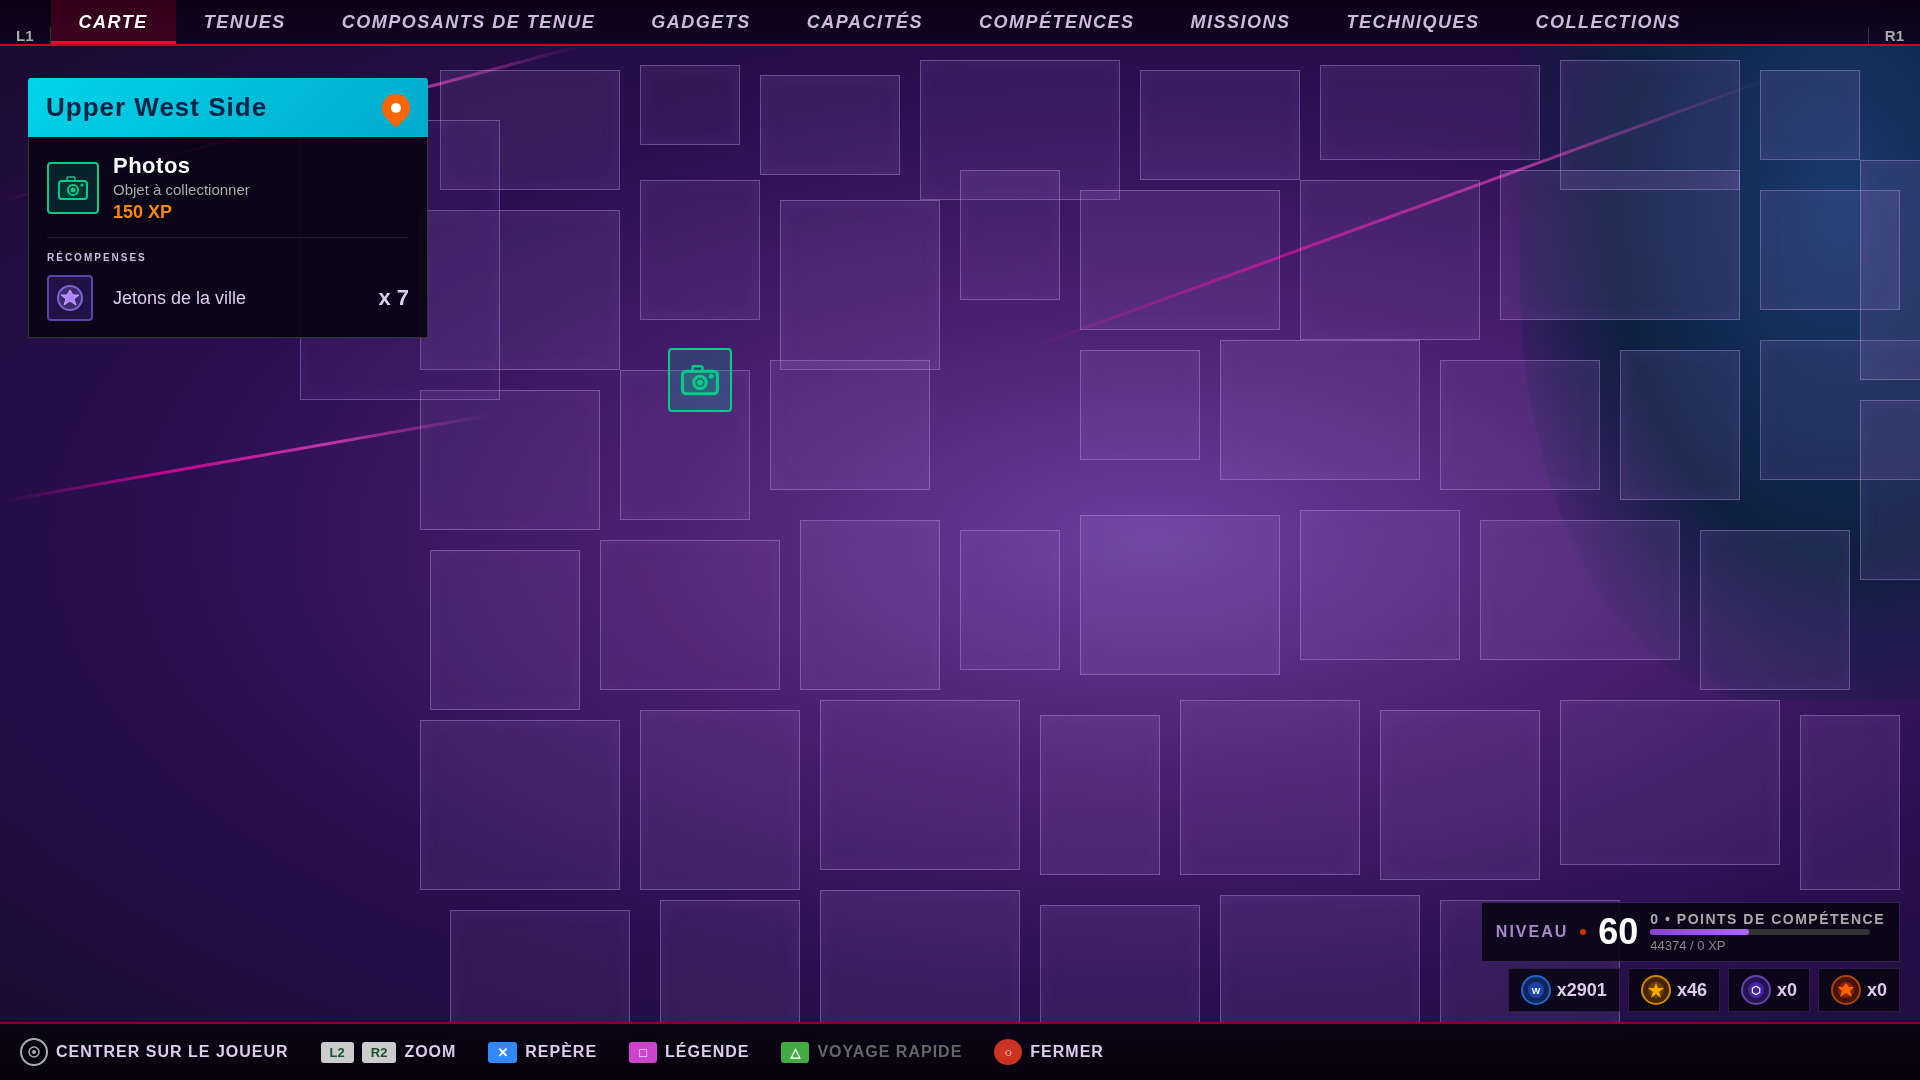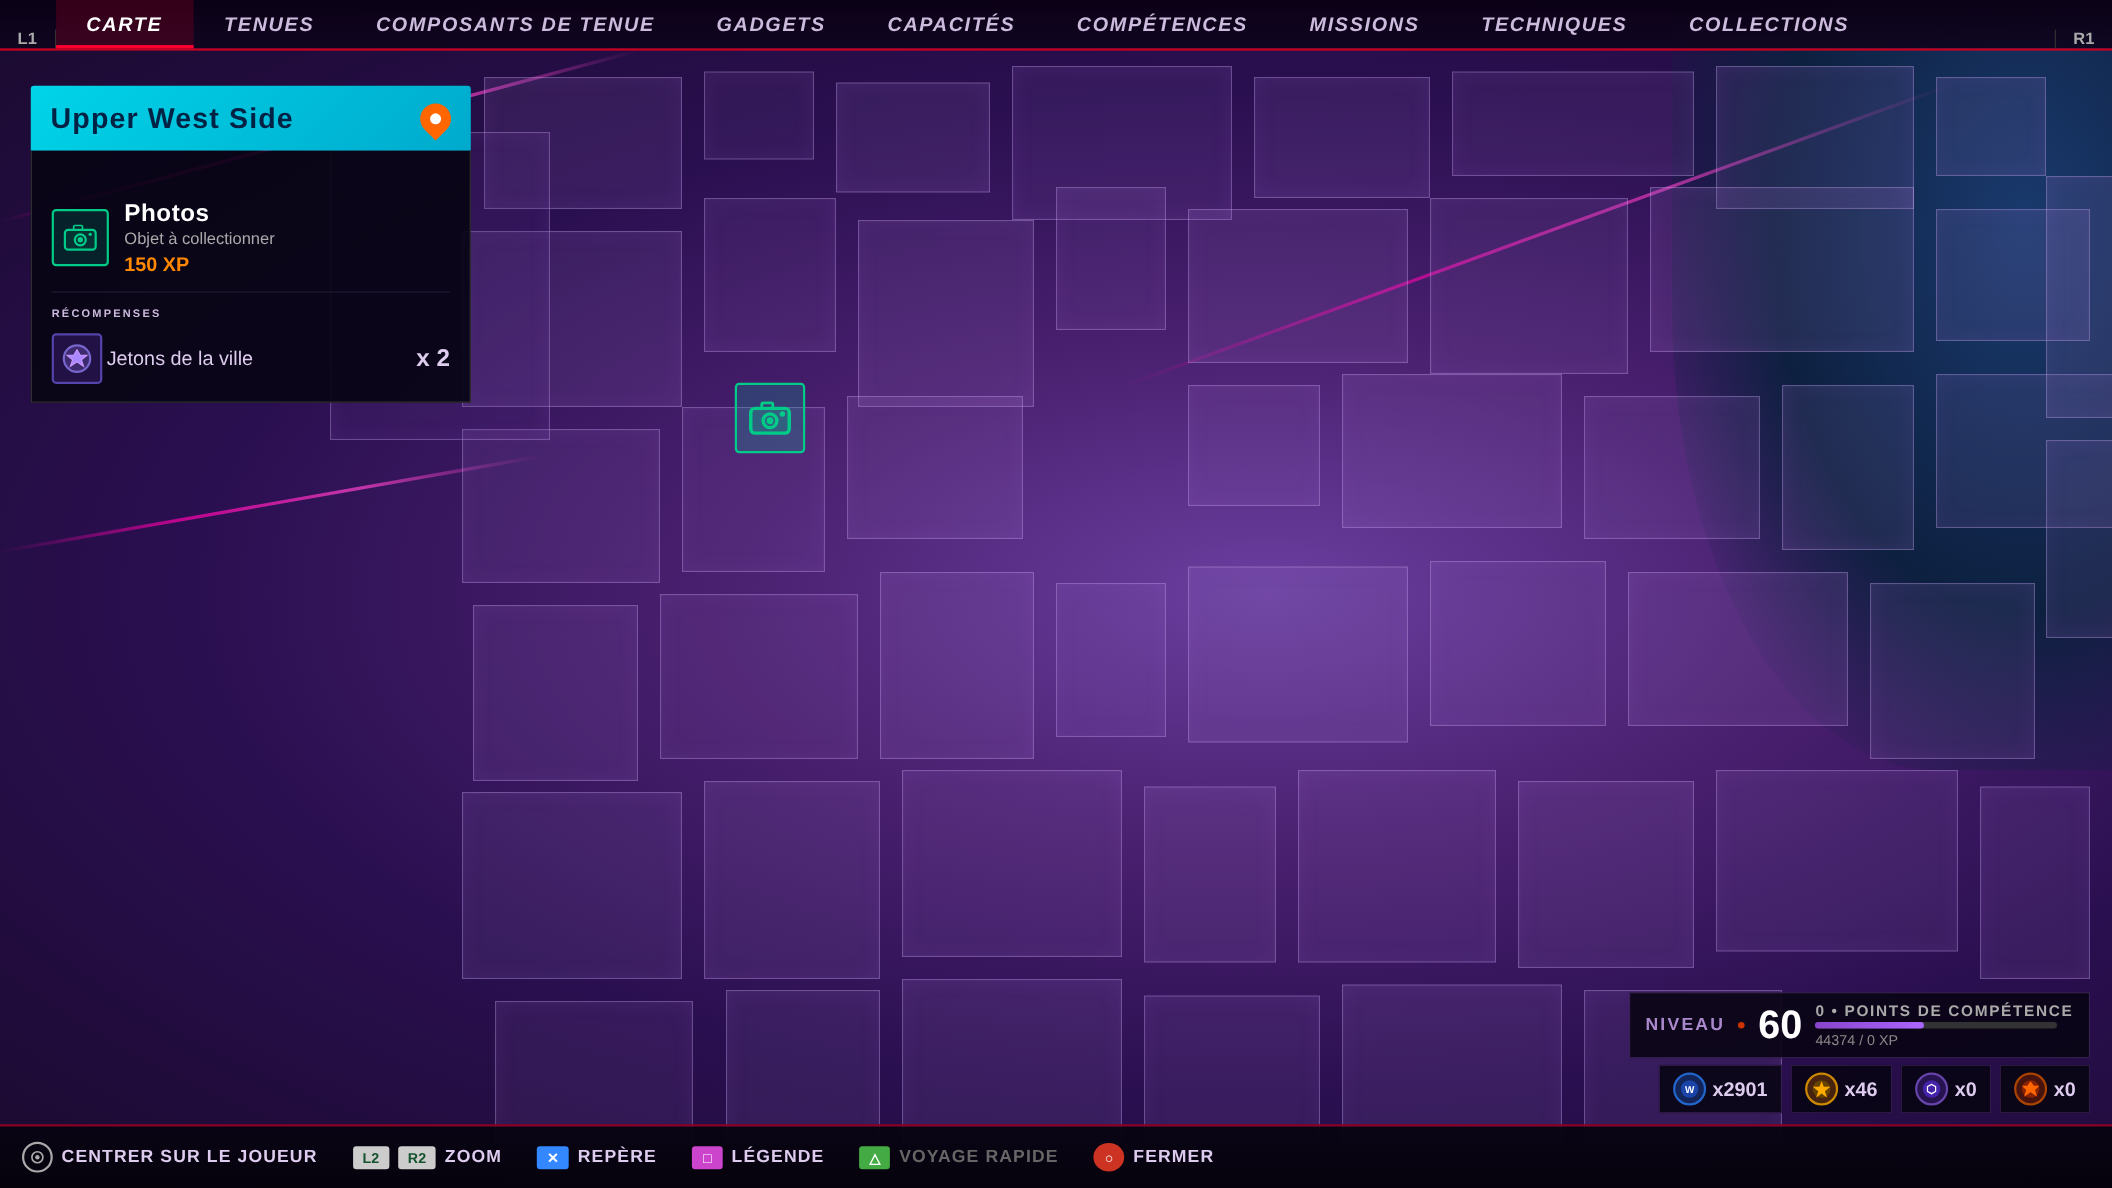--- a/index.html
+++ b/index.html
@@ -174,21 +174,20 @@
       padding: 16px 18px;
     }
 
     .collectible-row {
       display: flex;
       align-items: center;
       gap: 14px;
       padding-bottom: 14px;
       border-bottom: 1px solid rgba(80,60,100,0.4);
       margin-bottom: 14px;
-      margin-top: 28px;
     }
 
     .camera-icon-box {
       width: 52px;
       height: 52px;
       background: rgba(0, 200, 160, 0.15);
       border: 2px solid #00cc88;
       border-radius: 4px;
       display: flex;
       align-items: center;
@@ -232,21 +231,21 @@
 
     .reward-row {
       display: flex;
       align-items: center;
       justify-content: space-between;
     }
 
     .reward-left {
       display: flex;
       align-items: center;
-      gap: 4px;
+      gap: 20px;
     }
 
     .reward-icon-box {
       width: 46px;
       height: 46px;
       background: rgba(40, 20, 80, 0.8);
       border: 2px solid #5544aa;
       border-radius: 4px;
       display: flex;
       align-items: center;
@@ -566,21 +565,21 @@
     <div class="reward-row">
       <div class="reward-left">
         <div class="reward-icon-box">
           <svg width="28" height="28" viewBox="0 0 28 28">
             <circle cx="14" cy="14" r="12" fill="rgba(80,60,140,0.6)" stroke="#7766cc" stroke-width="2"></circle>
             <polygon points="14,6 17,11 23,11 18,15 20,21 14,17 8,21 10,15 5,11 11,11" fill="#aa88ff" stroke="#cc99ff" stroke-width="1"></polygon>
           </svg>
         </div>
         <div class="reward-name">Jetons de la ville</div>
       </div>
-      <div class="reward-count">x 2</div>
+      <div class="reward-count">x 7</div>
     </div>
   </div>
 </div>
 
 <div id="map-marker">
   <div class="marker-box">
     <svg width="40" height="40" viewBox="0 0 32 32" fill="none">
       <rect x="2" y="9" width="28" height="18" rx="3" stroke="#00cc88" stroke-width="2.5" fill="rgba(0,200,140,0.2)"></rect>
       <circle cx="16" cy="18" r="5" stroke="#00cc88" stroke-width="2.5"></circle>
       <circle cx="16" cy="18" r="2.5" fill="#00cc88"></circle>

